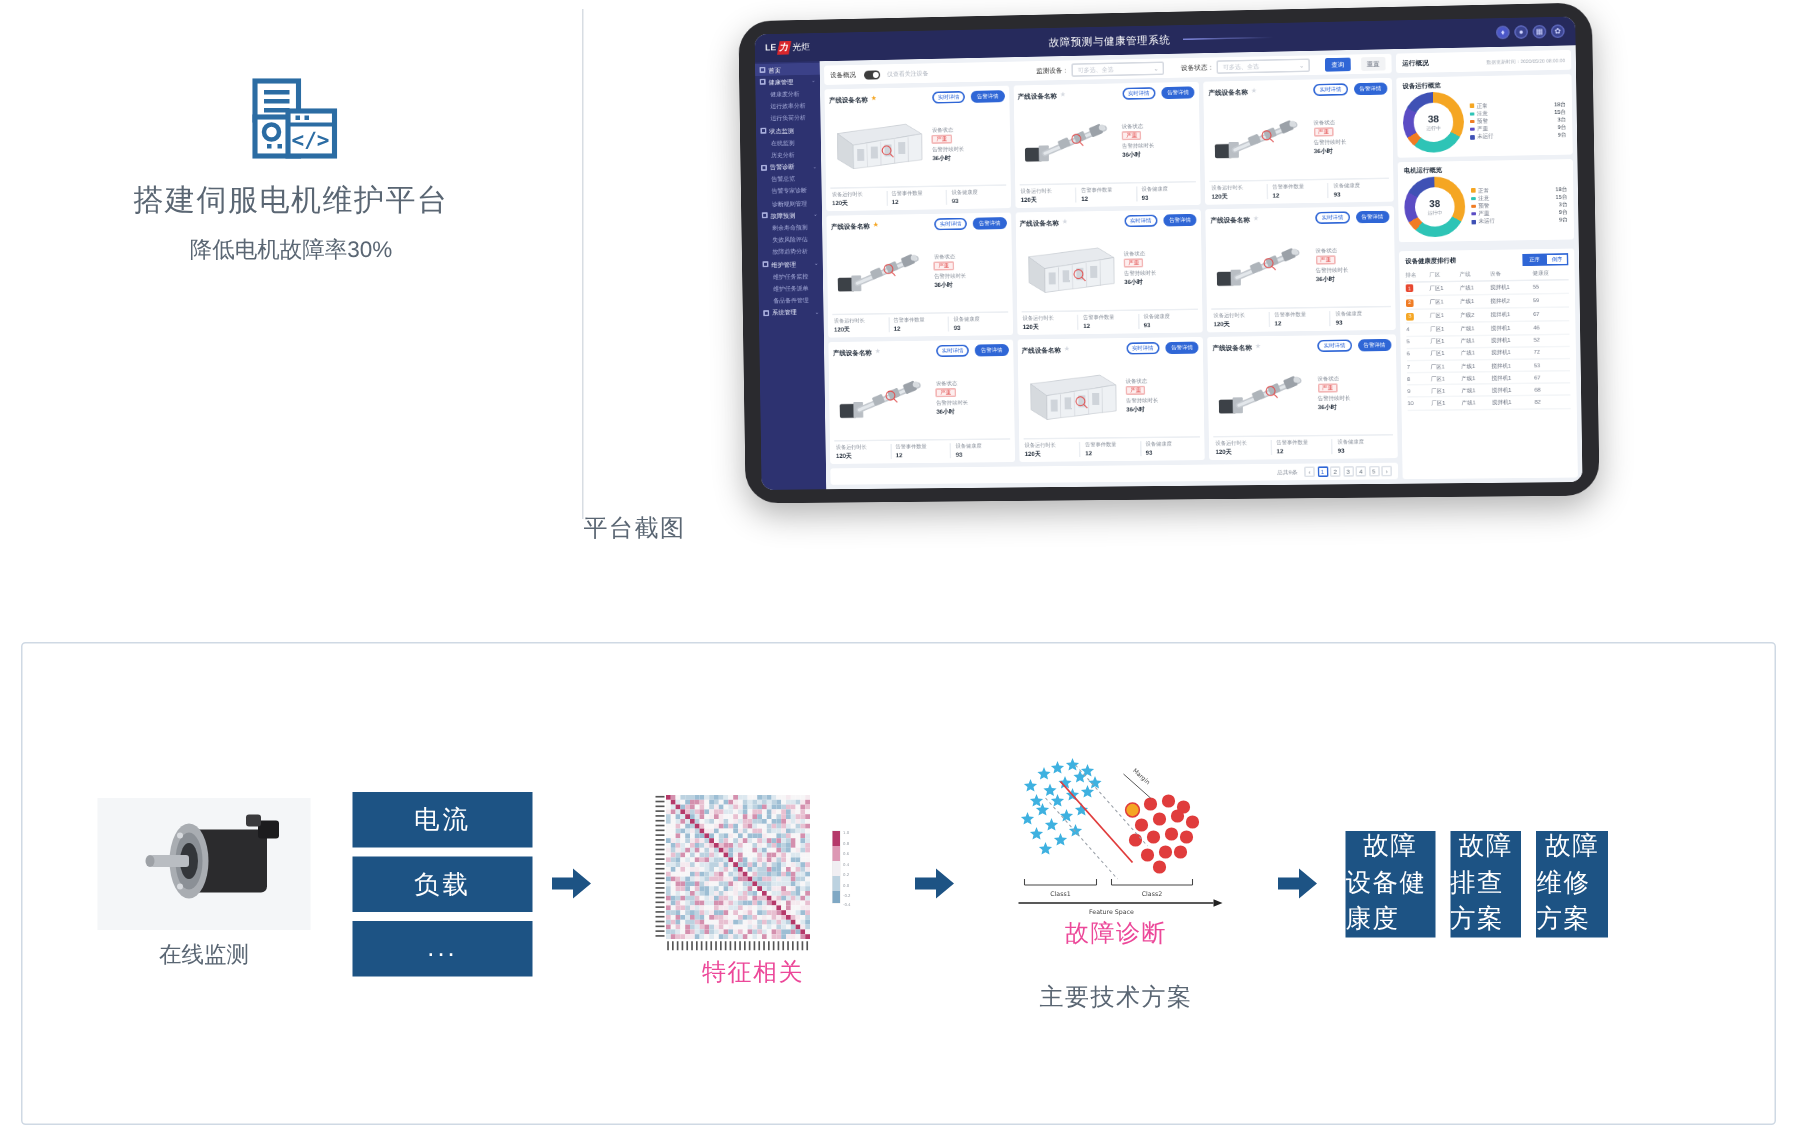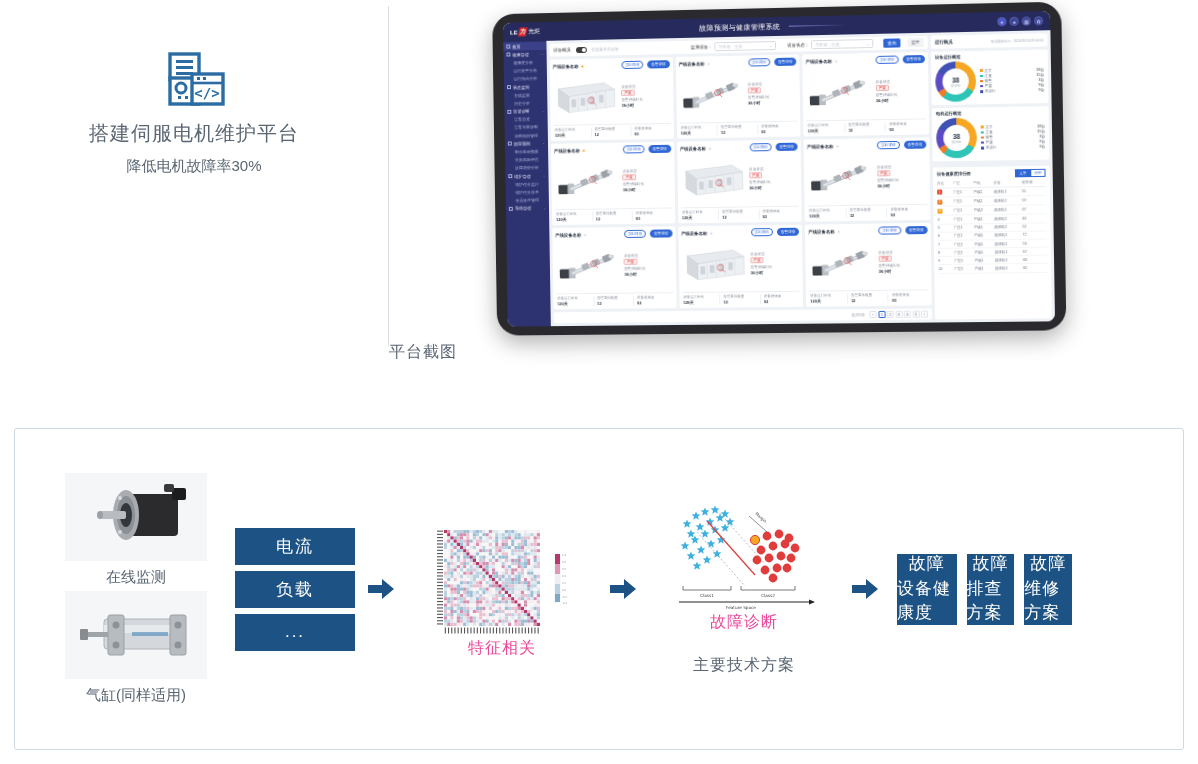--- a/index.html
+++ b/index.html
@@ -1067,39 +1067,20 @@
             <ellipse cx="50" cy="37" rx="13" ry="25" fill="#a9adb2"></ellipse>
             <ellipse cx="50" cy="37" rx="9" ry="19" fill="#8b9096"></ellipse>
             <ellipse cx="50" cy="37" rx="6" ry="12" fill="#33363a"></ellipse>
             <rect x="24" y="33" width="26" height="8" rx="2" fill="#b9bdc2"></rect>
             <ellipse cx="24" cy="37" rx="3" ry="4" fill="#9da1a6"></ellipse>
             <circle cx="44" cy="20" r="2" fill="#d7dade"></circle>
             <circle cx="44" cy="54" r="2" fill="#d7dade"></circle>
           </svg>
         </div>
         <div class="dev-label">在线监测</div>
-      </div>
-      <div class="dev-card">
-        <div class="dev-img-box">
-          <svg width="124" height="64" viewBox="0 0 124 64">
-            <rect x="0" y="0" width="124" height="64" fill="#f4f6f8"></rect>
-            <rect x="30" y="16" width="78" height="30" rx="3" fill="#d4d8dc" stroke="#aeb3b8"></rect>
-            <rect x="30" y="22" width="78" height="8" fill="#e7eaed"></rect>
-            <rect x="34" y="12" width="16" height="40" rx="2" fill="#b7bcc1" stroke="#9ba0a5"></rect>
-            <rect x="96" y="12" width="16" height="40" rx="2" fill="#b7bcc1" stroke="#9ba0a5"></rect>
-            <circle cx="42" cy="22" r="3.5" fill="#8d9297"></circle>
-            <circle cx="42" cy="42" r="3.5" fill="#8d9297"></circle>
-            <circle cx="104" cy="22" r="3.5" fill="#8d9297"></circle>
-            <circle cx="104" cy="42" r="3.5" fill="#8d9297"></circle>
-            <rect x="12" y="29" width="22" height="5" fill="#9fa4a9"></rect>
-            <rect x="6" y="26" width="8" height="11" rx="1" fill="#878c91"></rect>
-            <rect x="58" y="29" width="36" height="4" fill="#3a7fb5" opacity=".55"></rect>
-          </svg>
-        </div>
-        <div class="dev-label">气缸(同样适用)</div>
       </div>
     </div>
 
     <div class="col-params" id="params">
         <div class="param-box">电流</div>
         <div class="param-box">负载</div>
         <div class="param-box">...</div>
       </div>
 
     <div class="arrow-step">

